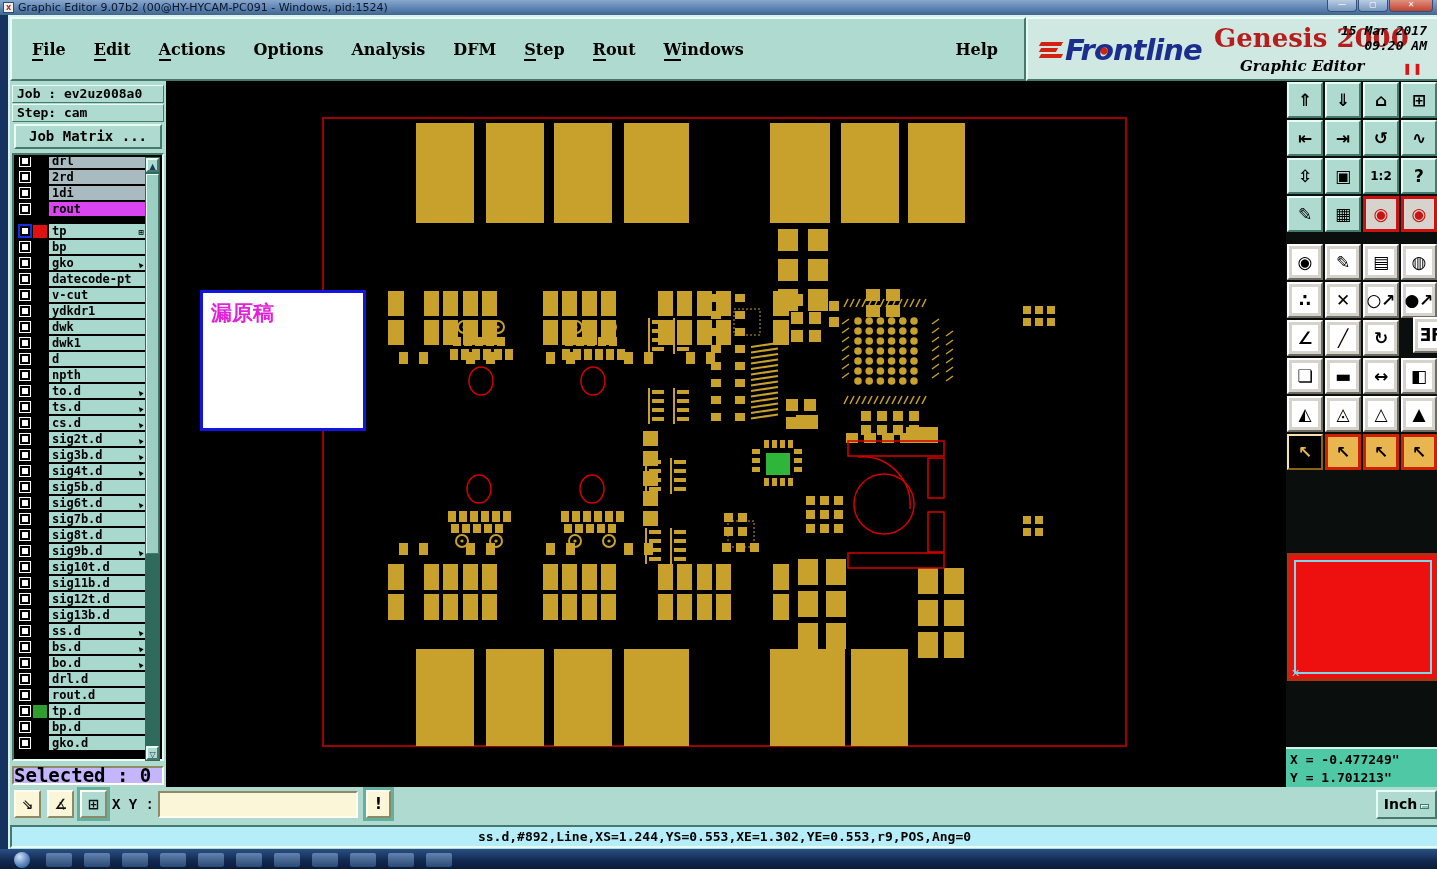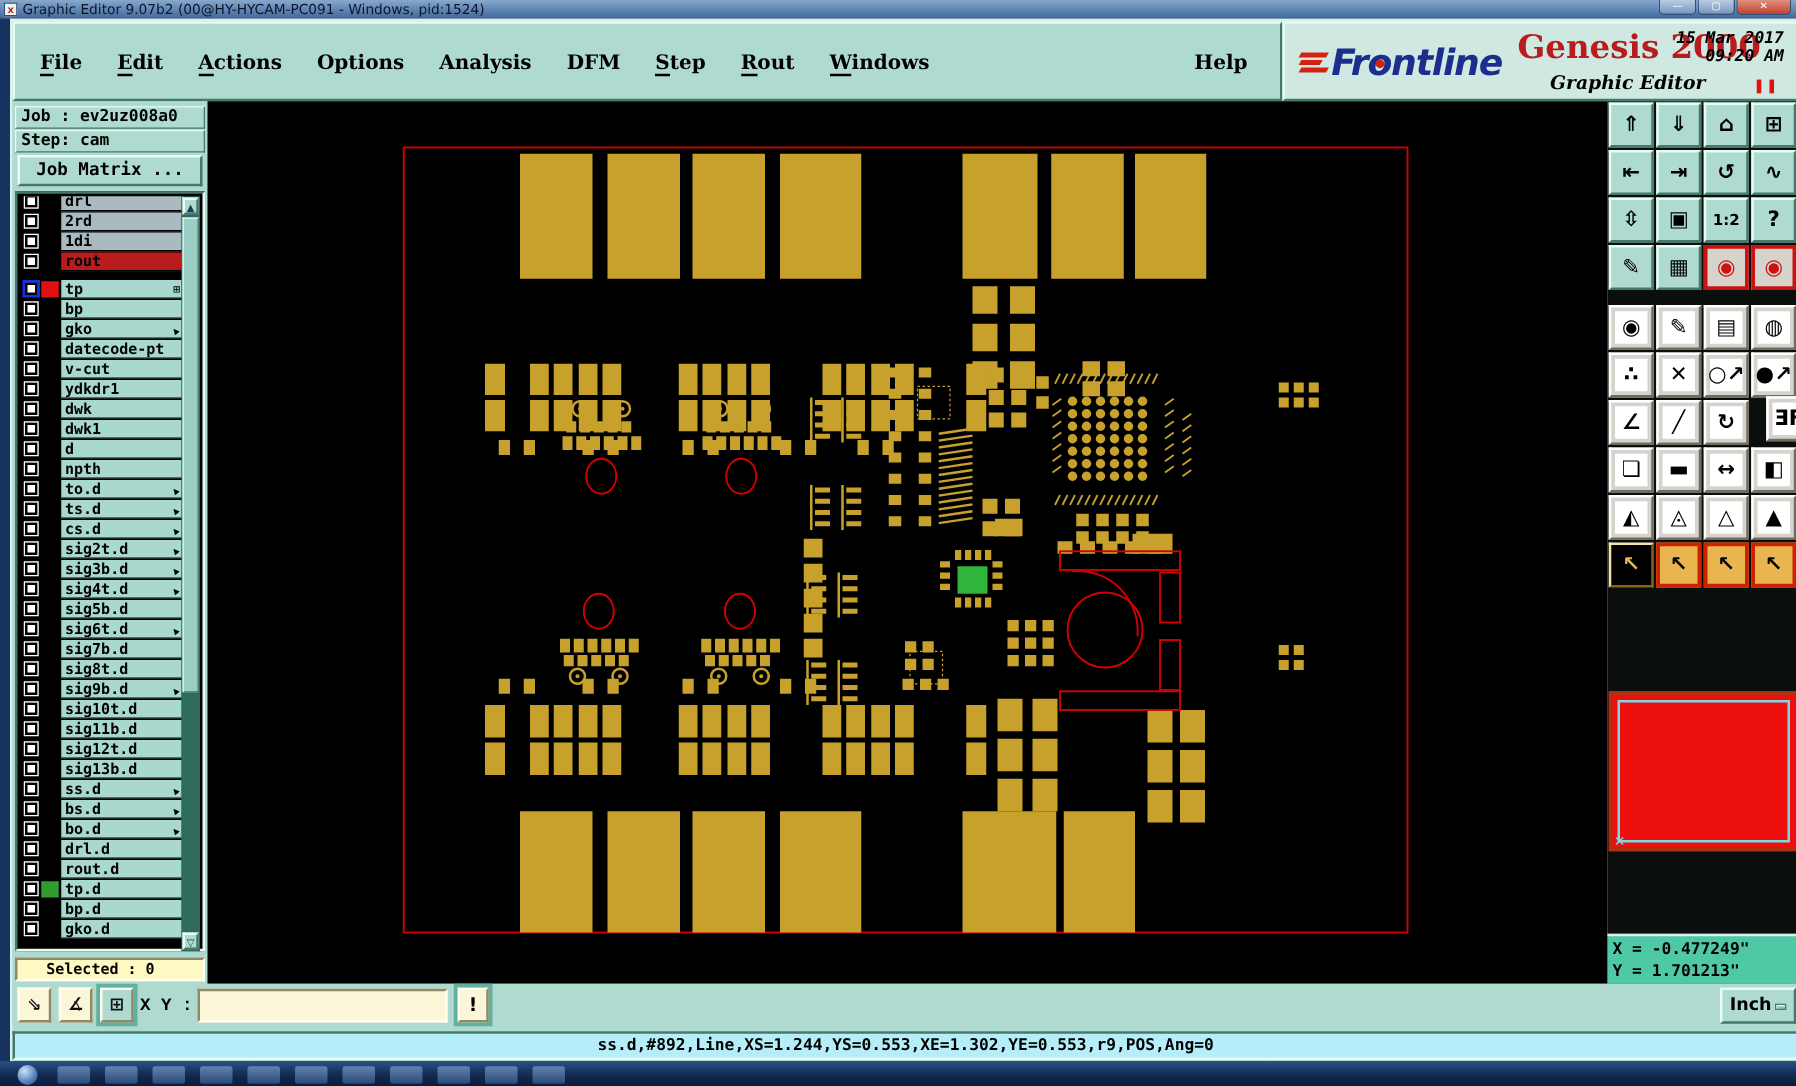--- a/index.html
+++ b/index.html
@@ -70,31 +70,31 @@
   .layer-rows{position:absolute;left:2px;top:2px;width:131px;height:600px;overflow:hidden;}
   .layer-row{display:flex;height:16px;margin-bottom:0px;align-items:center;background:#000;}
   .cbcell{width:17px;height:16px;display:flex;align-items:center;justify-content:center;background:#000;flex:none;}
   .cb{width:10px;height:10px;background:#fff;border:2px solid #000;outline:1px solid #fff;}
   .cb.sel{outline:2px solid #1530e0;}
   .sw{width:14px;height:13px;background:#000;flex:none;margin-right:2px;}
   .lab{flex:1;height:15px;background:#a8d8ce;border-bottom:1px solid #000;
     font-family:"DejaVu Sans Mono",monospace;font-weight:bold;font-size:12px;line-height:14px;
     padding-left:3px;white-space:nowrap;overflow:hidden;position:relative;color:#000;}
   .layer-row.gray .lab{background:#a9bac0;}
-  .layer-row.lite .lab{background:#b91c1c;}
+  .layer-row.lite .lab{background:#d946ef;}
   .mark{position:absolute;right:4px;top:2px;font-size:8px;transform:rotate(-40deg);}
   .gridmark{position:absolute;right:3px;top:1px;font-size:9px;}
   .layer-gap{height:6px;background:#000;}
   .vscroll{position:absolute;right:2px;top:2px;width:15px;height:604px;background:#2e6b5d;}
   .sarrow{position:absolute;left:1px;width:13px;height:14px;background:#aedacf;
     font-size:8px;text-align:center;line-height:13px;color:#1a3a62;}
   .sthumb{position:absolute;left:1px;top:17px;width:13px;height:380px;background:#9ccfc4;
     border-top:1px solid #e6fcf4;border-left:1px solid #e6fcf4;border-right:1px solid #45796b;border-bottom:1px solid #45796b;}
-  .selbar{position:absolute;left:2px;top:685px;width:152px;height:19px;background:#fef9c3;
-    font-family:"DejaVu Sans Mono",monospace;font-weight:bold;font-size:12px;line-height:15px;padding-left:23px;}
+  .selbar{position:absolute;left:2px;top:685px;width:152px;height:19px;background:#c4b5fd;
+    font-family:"DejaVu Sans Mono",monospace;font-weight:bold;font-size:19px;line-height:15px;padding-left:0;}
 
   
   .canvas{position:absolute;left:156px;top:64px;width:1120px;height:706px;background:#000;overflow:hidden;}
   .notebox{position:absolute;left:34px;top:209px;width:166px;height:141px;background:#fff;
     border:3px solid #1414e0;padding:6px 8px;}
   .notetext{color:#e221d8;font-size:21px;font-weight:bold;font-family:"DejaVu Sans",sans-serif;}
 
   
   .rightpanel{position:absolute;left:1276px;top:64px;width:153px;height:706px;background:#0a0f0d;}
   .toolgrid{position:absolute;left:0;top:0;width:153px;}
@@ -869,20 +869,23 @@
         <rect x="568" y="228" width="26" height="26" fill="none" stroke="#c7a12c" stroke-width="1" stroke-dasharray="2 2"></rect>
         <rect x="562" y="440" width="26" height="26" fill="none" stroke="#c7a12c" stroke-width="1" stroke-dasharray="2 2"></rect>
         <rect x="600" y="372" width="24" height="22" fill="#2fb53a"></rect>
         <circle cx="718" cy="423" r="30" fill="none" stroke="#d40000" stroke-width="1.5"></circle>
         <rect x="682" y="360" width="96" height="15" fill="none" stroke="#d40000" stroke-width="1.5"></rect>
         <rect x="762" y="377" width="16" height="40" fill="none" stroke="#d40000" stroke-width="1.5"></rect>
         <rect x="762" y="431" width="16" height="40" fill="none" stroke="#d40000" stroke-width="1.5"></rect>
         <rect x="682" y="472" width="96" height="15" fill="none" stroke="#d40000" stroke-width="1.5"></rect>
         <path d="M 692 376 A 48 48 0 0 1 744 428" fill="none" stroke="#d40000" stroke-width="1.5"></path>
       </svg>
+    <div class="notebox">
+      <span class="notetext">漏原稿</span>
+    </div>
   </div>
 
   <div class="rightpanel">
     <div class="toolgrid" id="tool-grid">
         <div class="tb raised t" style="left: 1px; top: 1px;">⇑</div>
         <div class="tb raised t" style="left: 39px; top: 1px;">⇓</div>
         <div class="tb raised t" style="left: 77px; top: 1px;">⌂</div>
         <div class="tb raised t" style="left: 115px; top: 1px;">⊞</div>
         <div class="tb raised t" style="left: 1px; top: 39px;">⇤</div>
         <div class="tb raised t" style="left: 39px; top: 39px;">⇥</div>

